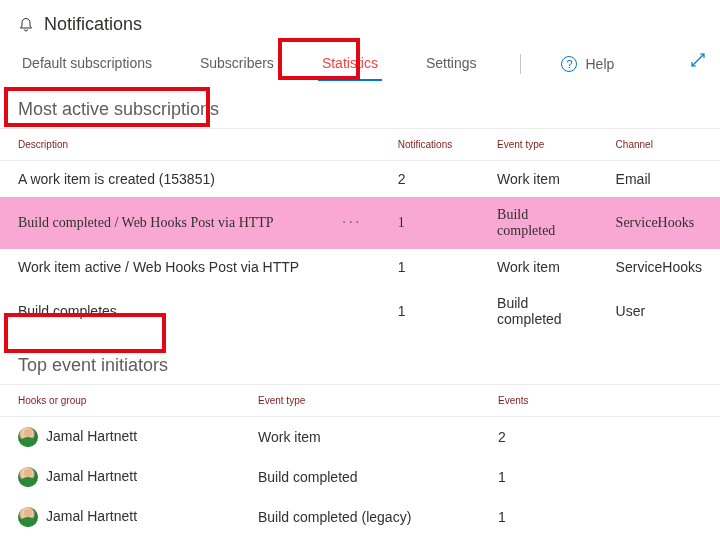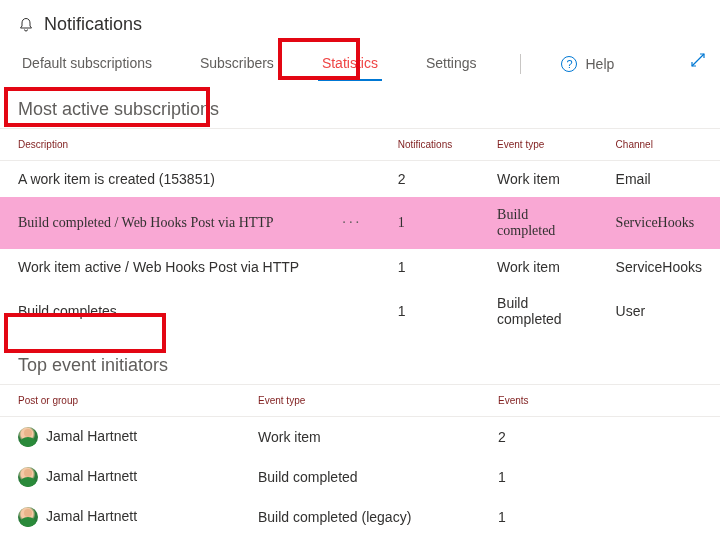--- a/index.html
+++ b/index.html
@@ -246,21 +246,21 @@
       </tbody>
   </table>
 
   <div class="section-heading">
     <span class="section-heading-inner">Top event initiators</span>
   </div>
 
   <table class="table">
     <thead>
       <tr>
-        <th class="col-ug">Post or group</th>
+        <th class="col-ug">Hooks or group</th>
         <th class="col-evt2">Event type</th>
         <th class="col-events">Events</th>
       </tr>
     </thead>
     <tbody id="initiators-body">
         <tr>
           <td><span class="avatar"></span><span>Jamal Hartnett</span></td>
           <td>Work item</td>
           <td>2</td>
         </tr>

